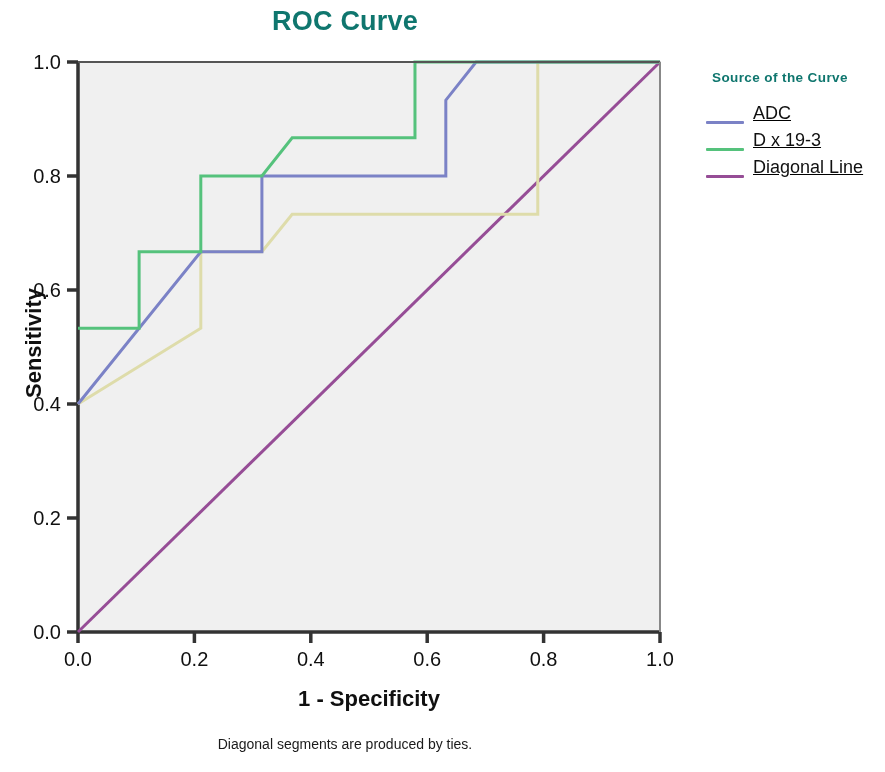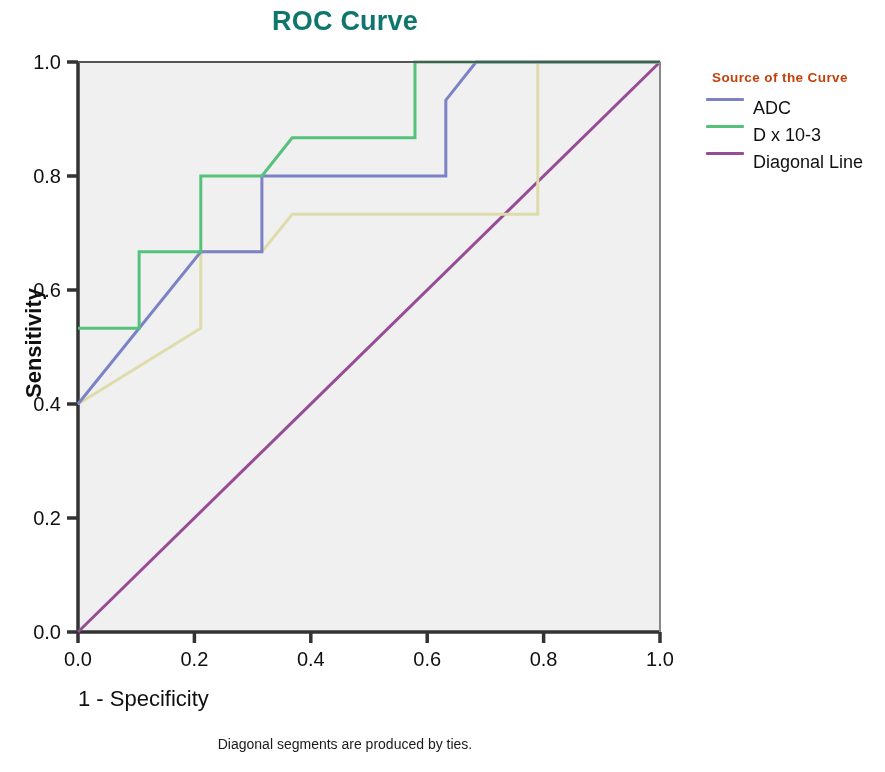--- a/index.html
+++ b/index.html
@@ -26,22 +26,23 @@
   #plot{
     position:absolute;
     left:0; top:0;
     width:700px; height:680px;
   }
 
   
   .axis-title-x{
     position:absolute;
     left:78px; top:686px; width:582px;
+    text-align:center;
     font-size:22px;
-    font-weight:normal;
+    font-weight:bold;
     color:#101010;
   }
   .axis-title-y{
     position:absolute;
     left:-96px; top:330px;
     width:260px;
     text-align:center;
     transform:rotate(-90deg);
     transform-origin:center center;
     font-size:22px;
@@ -58,30 +59,31 @@
 
   
   .legend{
     position:absolute;
     left:706px; top:70px;
     width:175px;
   }
   .legend-title{
     font-size:13.5px;
     font-weight:bold;
-    color:#c2410c;
+    color:#0f766e;
     letter-spacing:.4px;
     margin:0 0 13px 6px;
     white-space:nowrap;
   }
   .legend-item{
     display:flex;
-    align-items:flex-start;
+    align-items:flex-end;
     height:26px;
     margin-bottom:1px;
+    text-decoration:underline;
   }
   .legend-swatch{
     width:38px;
     height:3px;
     flex:0 0 38px;
     margin-right:9px;
     border-radius:1px;
   }
   .legend-label{
     font-size:18px;
@@ -147,21 +149,21 @@
 
   <div class="legend">
     <div class="legend-title">Source of the Curve</div>
     <div id="legend-items">
         <div class="legend-item">
           <span class="legend-swatch" style="background: rgb(123, 130, 198);"></span>
           <span class="legend-label">ADC</span>
         </div>
         <div class="legend-item">
           <span class="legend-swatch" style="background: rgb(85, 194, 124);"></span>
-          <span class="legend-label">D x 10-3</span>
+          <span class="legend-label">D x 19-3</span>
         </div>
         <div class="legend-item">
           <span class="legend-swatch" style="background: rgb(150, 77, 150);"></span>
           <span class="legend-label">Diagonal Line</span>
         </div>
       </div>
   </div>
 
 </div>
 

